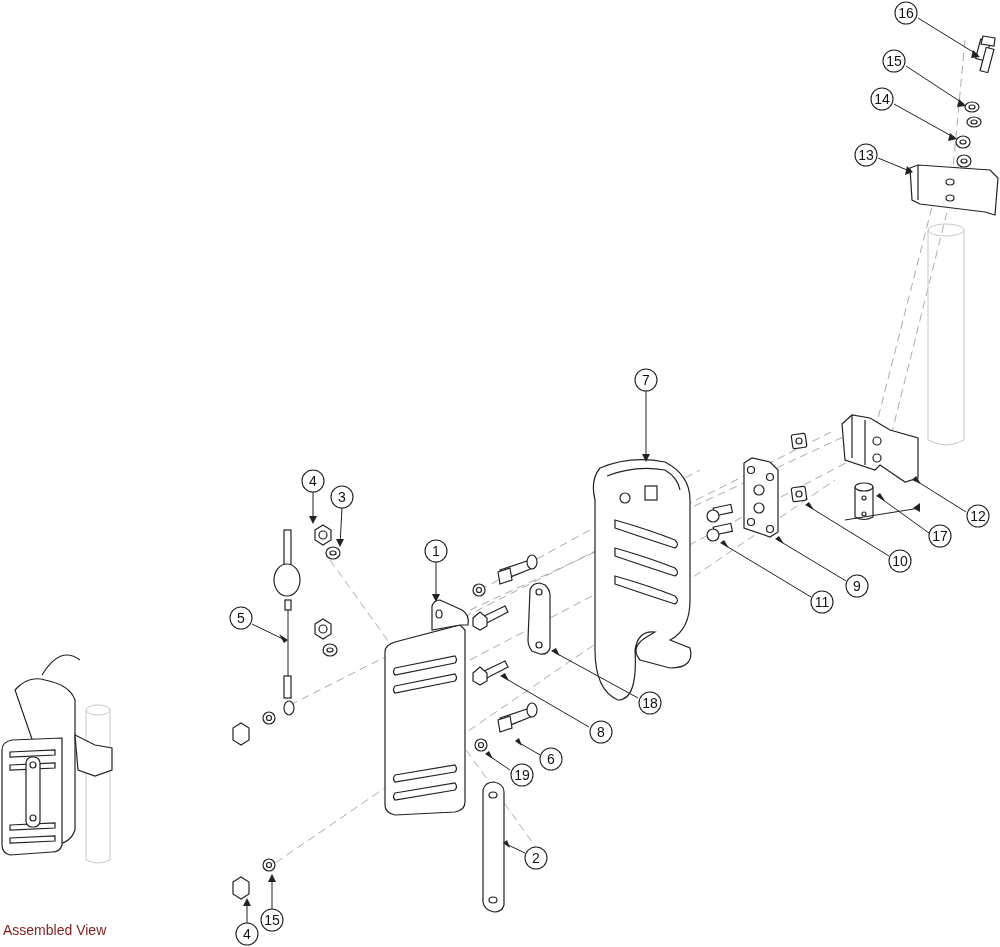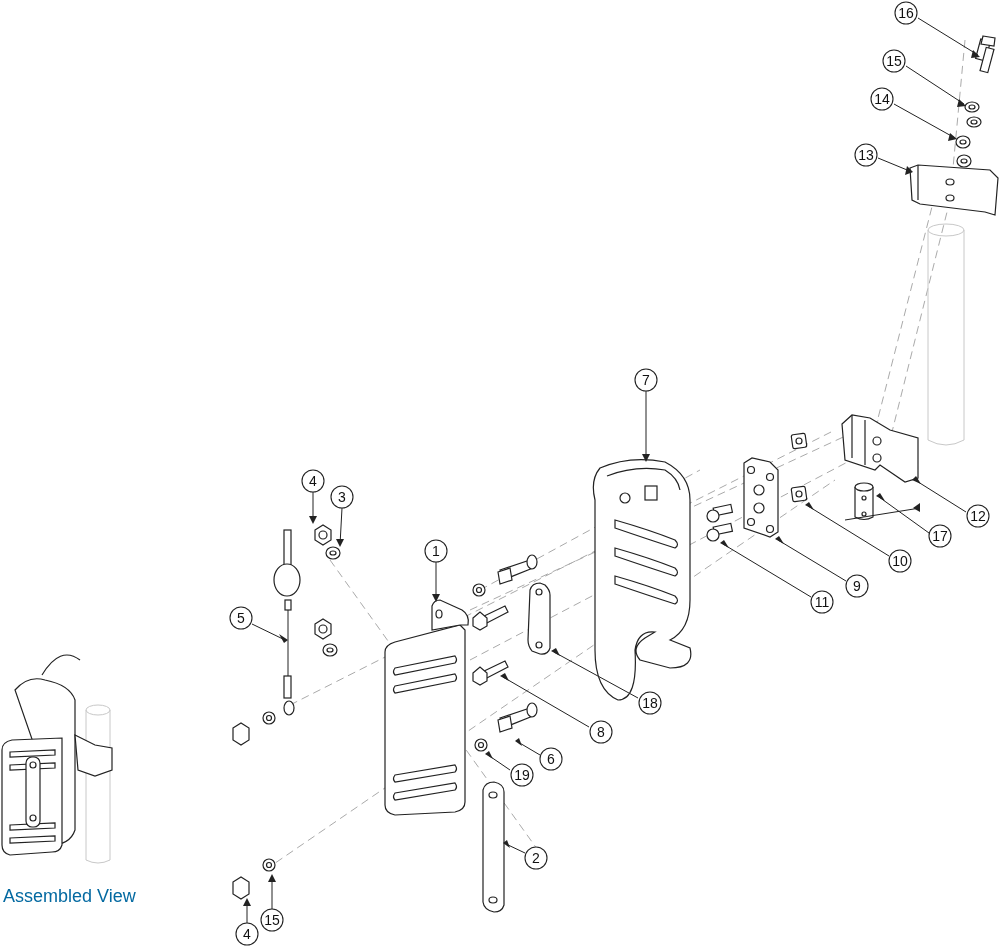--- a/index.html
+++ b/index.html
@@ -5,21 +5,21 @@
   html, body { margin: 0; padding: 0; background: #ffffff; }
   body { width: 1000px; height: 947px; position: relative; overflow: hidden; font-family: "Liberation Sans", sans-serif; }
   #diagram { position: absolute; left: 0; top: 0; width: 1000px; height: 947px; }
   .part { fill: #ffffff; stroke: #222; stroke-width: 1.2; }
   .ghost { fill: none; stroke: #c8c8c8; stroke-width: 1; }
   .dash { stroke: #aaa; stroke-width: 1; stroke-dasharray: 8 5; fill: none; }
   .leader { stroke: #222; stroke-width: 1; fill: none; }
   .arrowhead { fill: #222; }
   .callout-circle { fill: #fff; stroke: #222; stroke-width: 1.1; }
   .callout-text { font-family: "Liberation Sans", sans-serif; font-size: 14px; fill: #111; text-anchor: middle; dominant-baseline: central; }
-  .caption { position: absolute; left: 3px; top: 886px; font-size: 18px; color: #0369a1; font-family: "Liberation Sans", sans-serif; }
+  .caption { position: absolute; left: 3px; top: 922px; font-size: 14px; color: #7f1d1d; font-family: "Liberation Sans", sans-serif; }
 </style>
 </head>
 <body>
 
 <svg id="diagram" viewBox="0 0 1000 947" xmlns="http://www.w3.org/2000/svg">
 
   <g>
     <line class="dash" x1="330" y1="560" x2="545" y2="860"></line>
     <line class="dash" x1="290" y1="705" x2="835" y2="430"></line>
     <line class="dash" x1="265" y1="870" x2="835" y2="480"></line>

